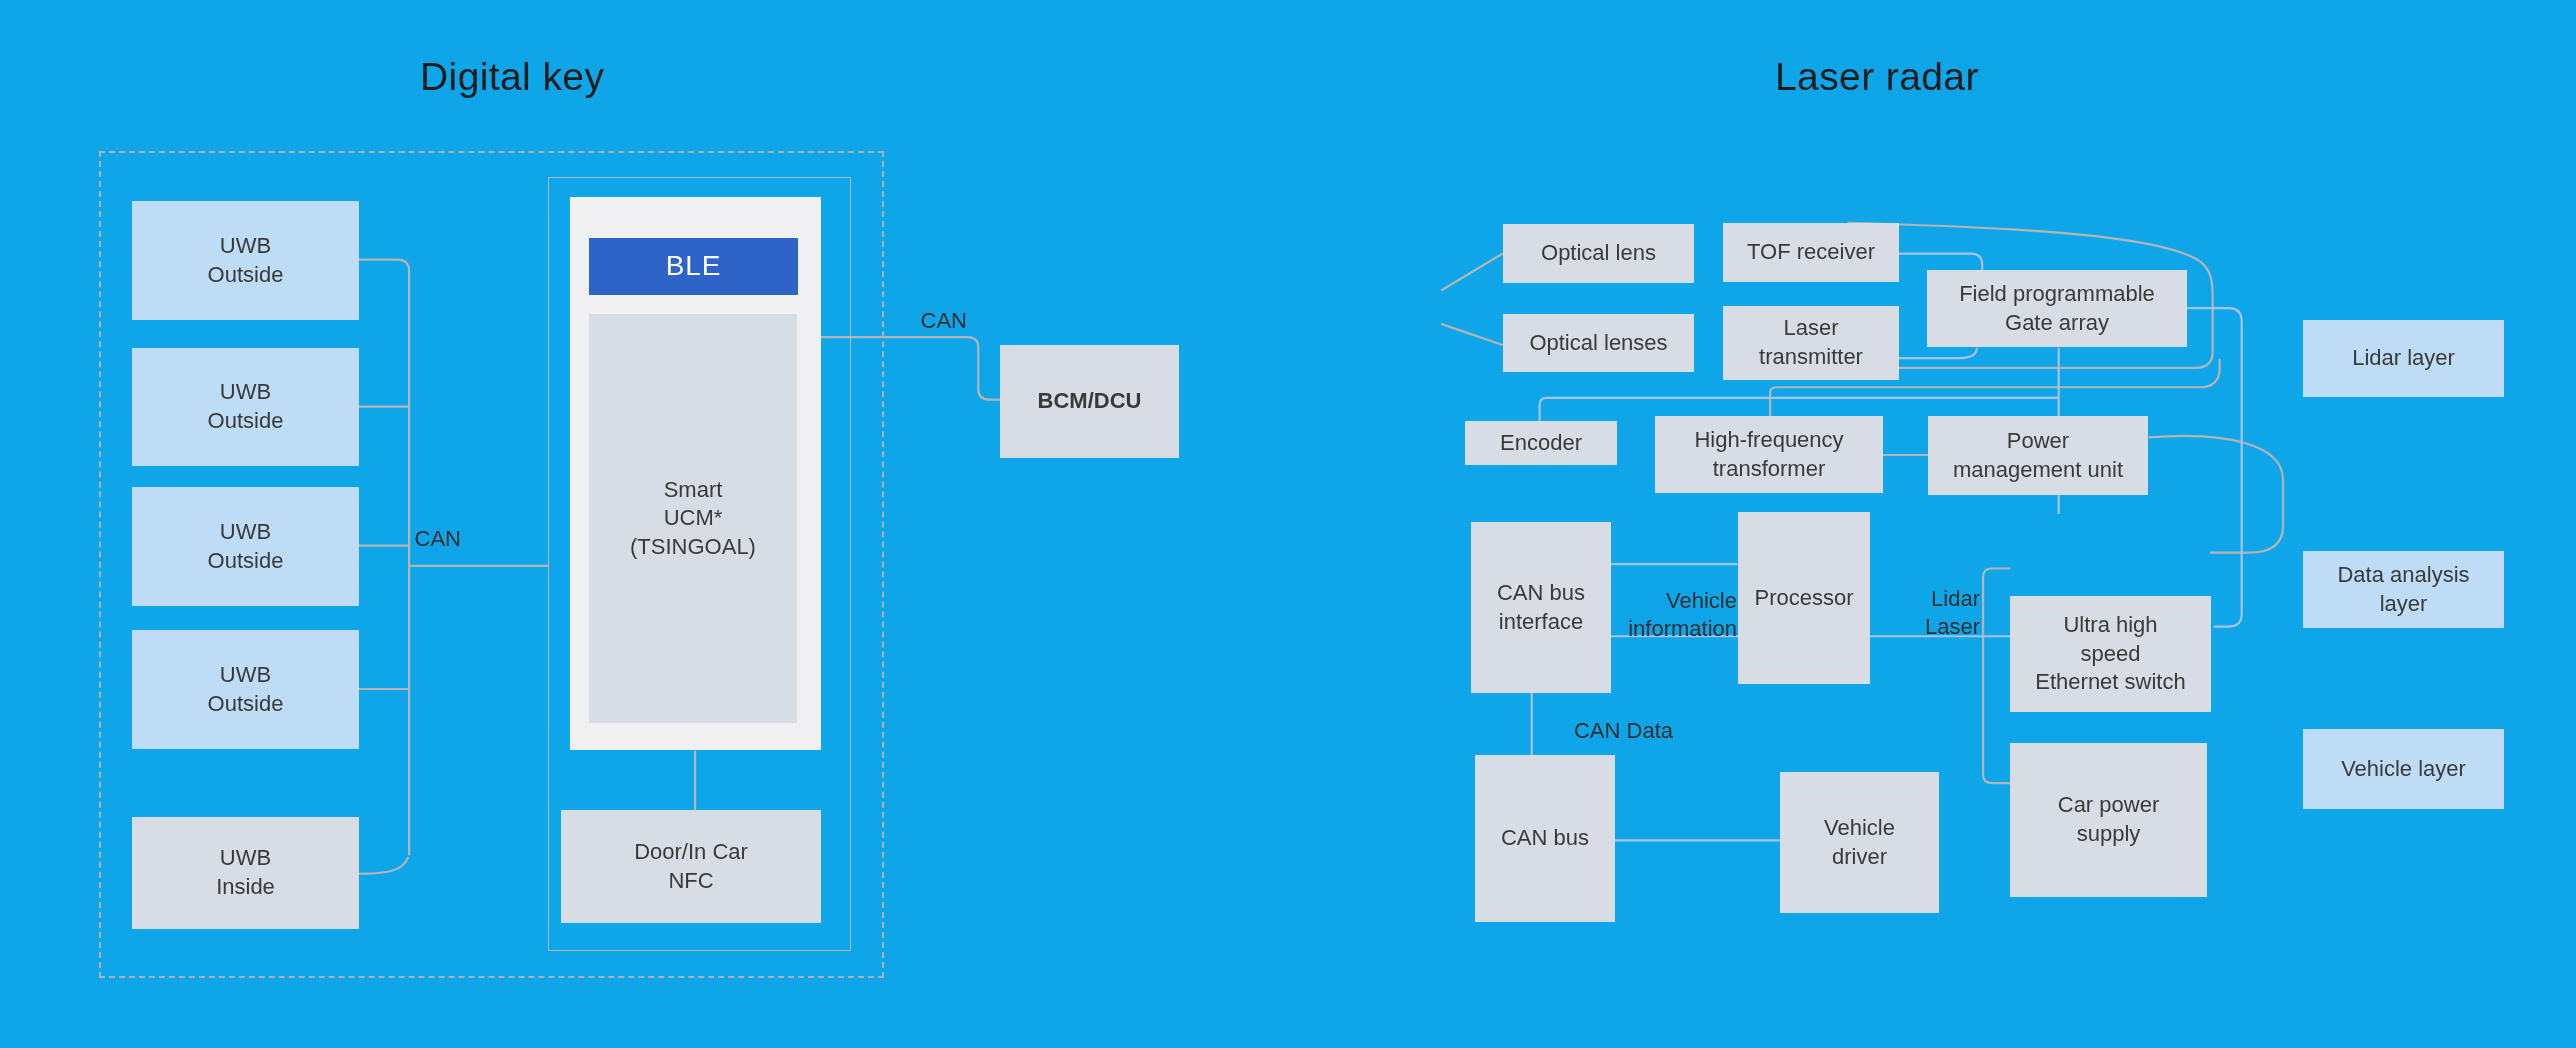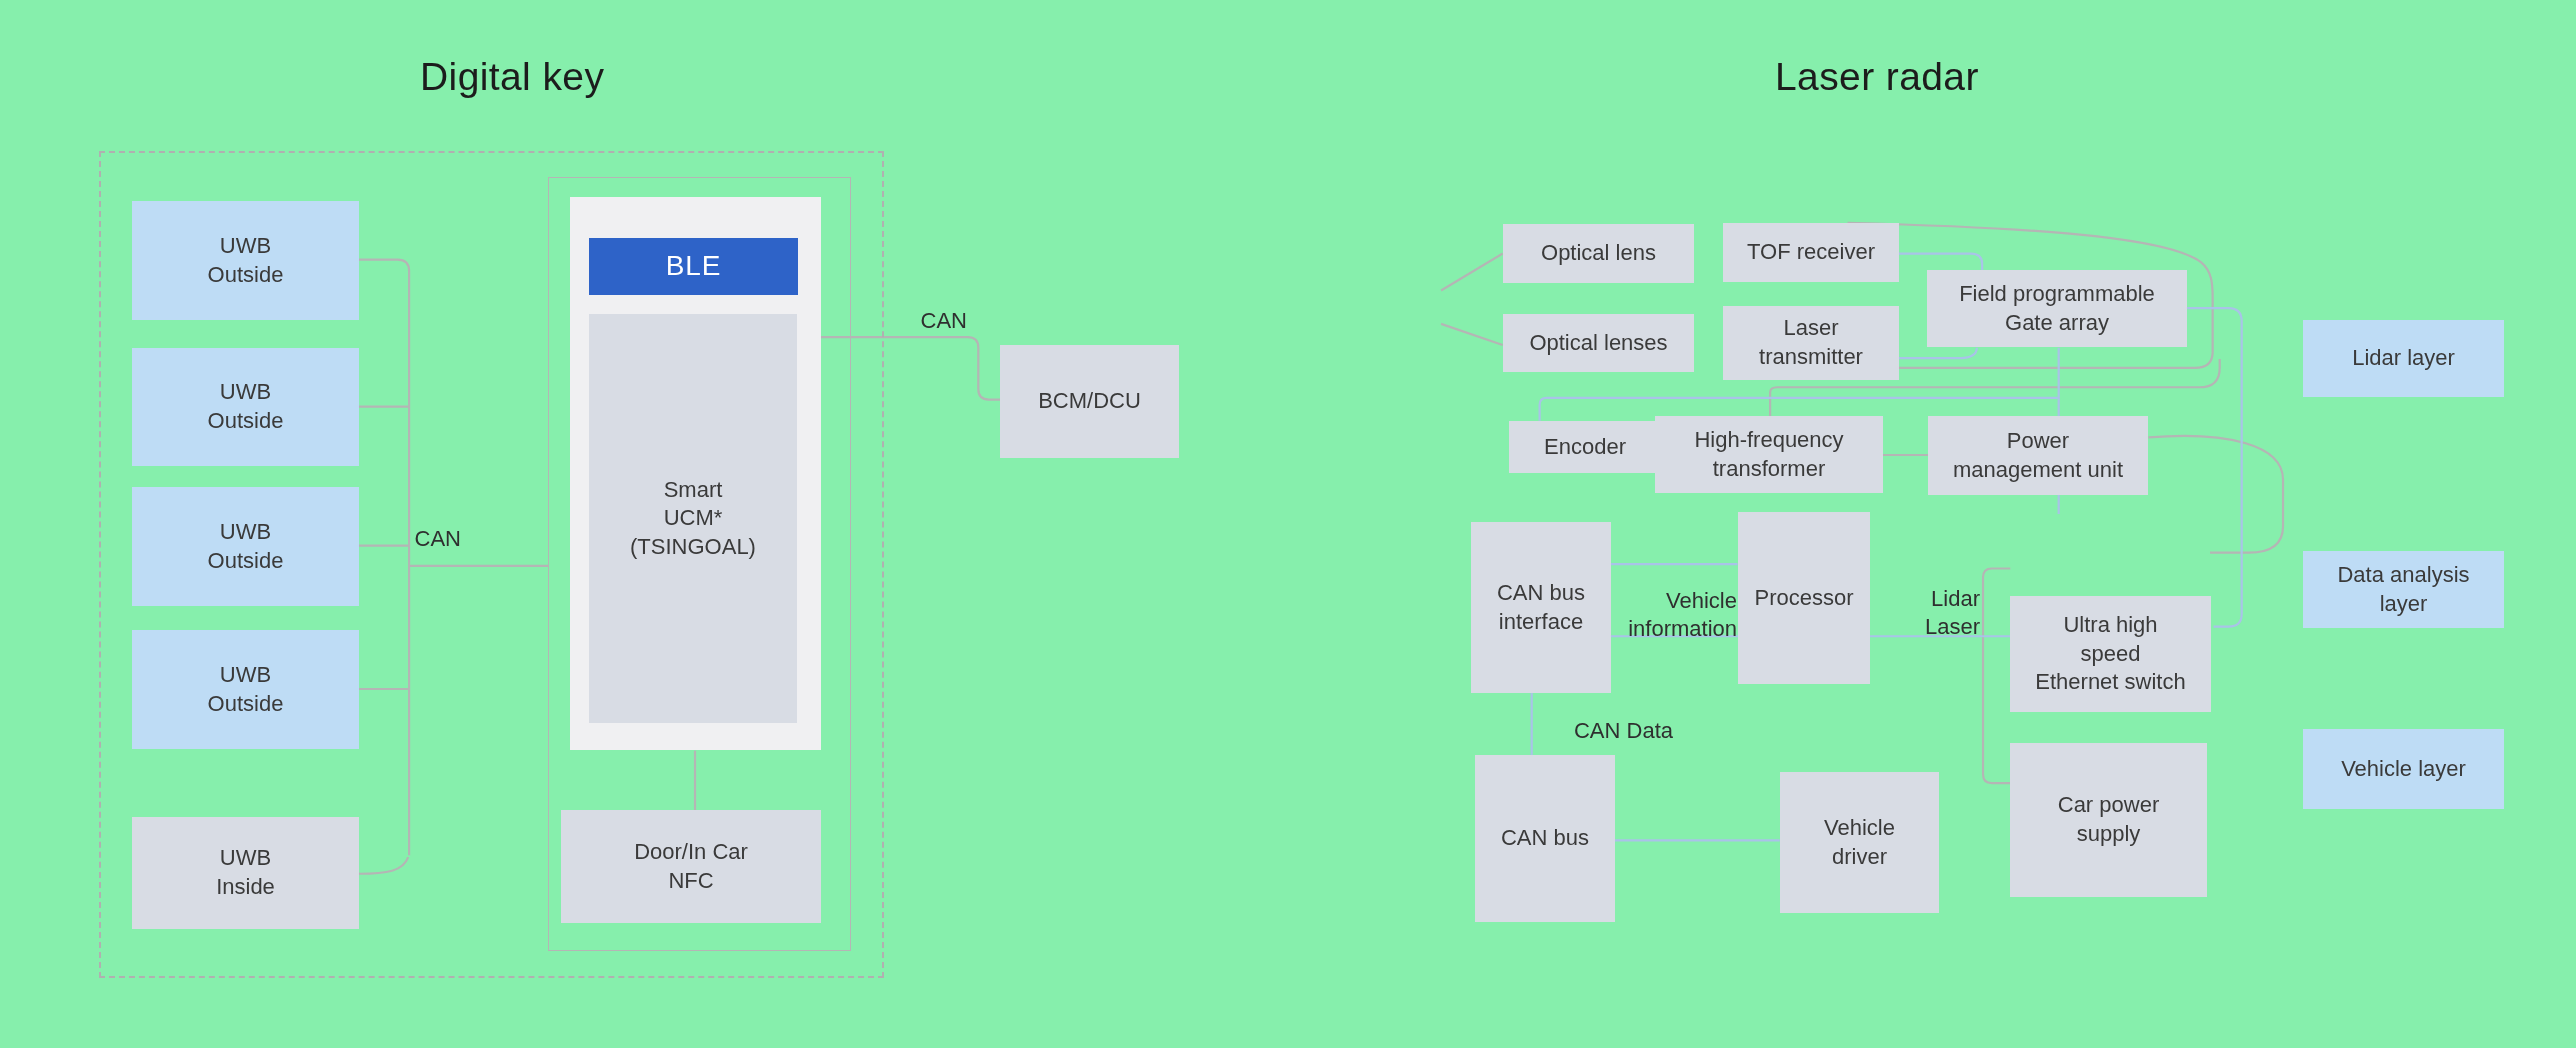--- a/index.html
+++ b/index.html
@@ -1,19 +1,19 @@
 <!DOCTYPE html>
 <html style="font-size:14px"><head>
 <meta charset="utf-8">
 <style>
   html,body{margin:0;padding:0;background:#ffffff;}
   .canvas{
     position:relative;
     width:2576px;height:1049px;
-    background:#86efac;
+    background:#0ea5e9;
     font-family:"Liberation Sans", sans-serif;
     color:#333;
     overflow:hidden;
   }
   .title{
     position:absolute;
     font-size:39px;
     color:#1c1c1c;
     white-space:nowrap;
     letter-spacing:0.4px;
@@ -99,35 +99,35 @@
   <div class="panel" style="left:570px;top:197px;width:251px;height:553px;"></div>
 
   <div class="node accent ble" style="left:589px;top:238px;width:209px;height:57px;">BLE</div>
   <div class="node gray" style="left:589px;top:314px;width:208px;height:409px;">Smart
 UCM*
 (TSINGOAL)</div>
   <div class="node gray" style="left:561px;top:810px;width:260px;height:113px;">Door/In Car
 NFC</div>
 
   <div class="lbl" style="left:897px;top:294px;width:70px;">CAN</div>
-  <div class="node gray" style="left:1000px;top:345px;width:179px;height:113px;">BCM/DCU</div>
+  <div class="node gray" style="left:1000px;top:345px;width:179px;height:113px;font-weight:bold;">BCM/DCU</div>
 
   <div class="title" style="left:1775px;top:55px;">Laser radar</div>
 
 
   <div class="node gray" style="left:1503px;top:224px;width:191px;height:59px;">Optical lens</div>
   <div class="node gray" style="left:1503px;top:314px;width:191px;height:58px;">Optical lenses</div>
 
   <div class="node gray" style="left:1723px;top:223px;width:176px;height:59px;">TOF receiver</div>
   <div class="node gray" style="left:1723px;top:306px;width:176px;height:74px;">Laser
 transmitter</div>
   <div class="node gray" style="left:1927px;top:270px;width:260px;height:77px;">Field programmable
 Gate array</div>
 
-  <div class="node gray" style="left:1465px;top:421px;width:152px;height:52px;margin-left:44px;">Encoder</div>
+  <div class="node gray" style="left:1465px;top:421px;width:152px;height:44px;">Encoder</div>
   <div class="node gray" style="left:1655px;top:416px;width:228px;height:77px;">High-frequency
 transformer</div>
   <div class="node gray" style="left:1928px;top:416px;width:220px;height:79px;text-align:center;">Power
 management unit</div>
 
   <div class="node gray" style="left:1471px;top:522px;width:140px;height:171px;">CAN bus
 interface</div>
   <div class="lbl" style="left:1612px;top:574px;width:125px;">Vehicle
 information</div>
   <div class="node gray" style="left:1738px;top:512px;width:132px;height:172px;">Processor</div>

